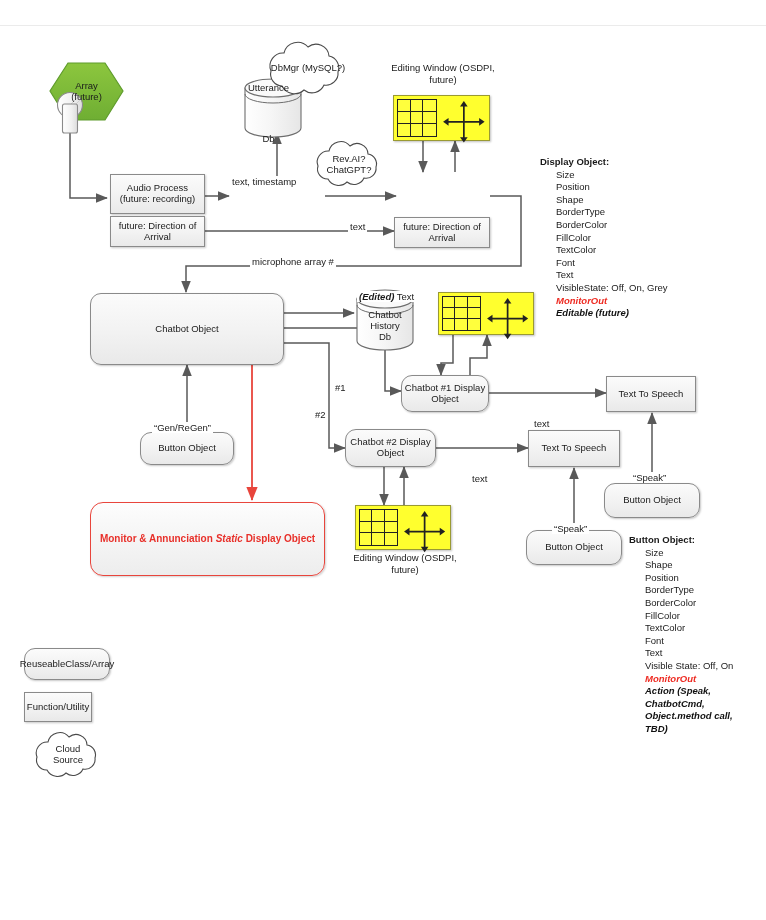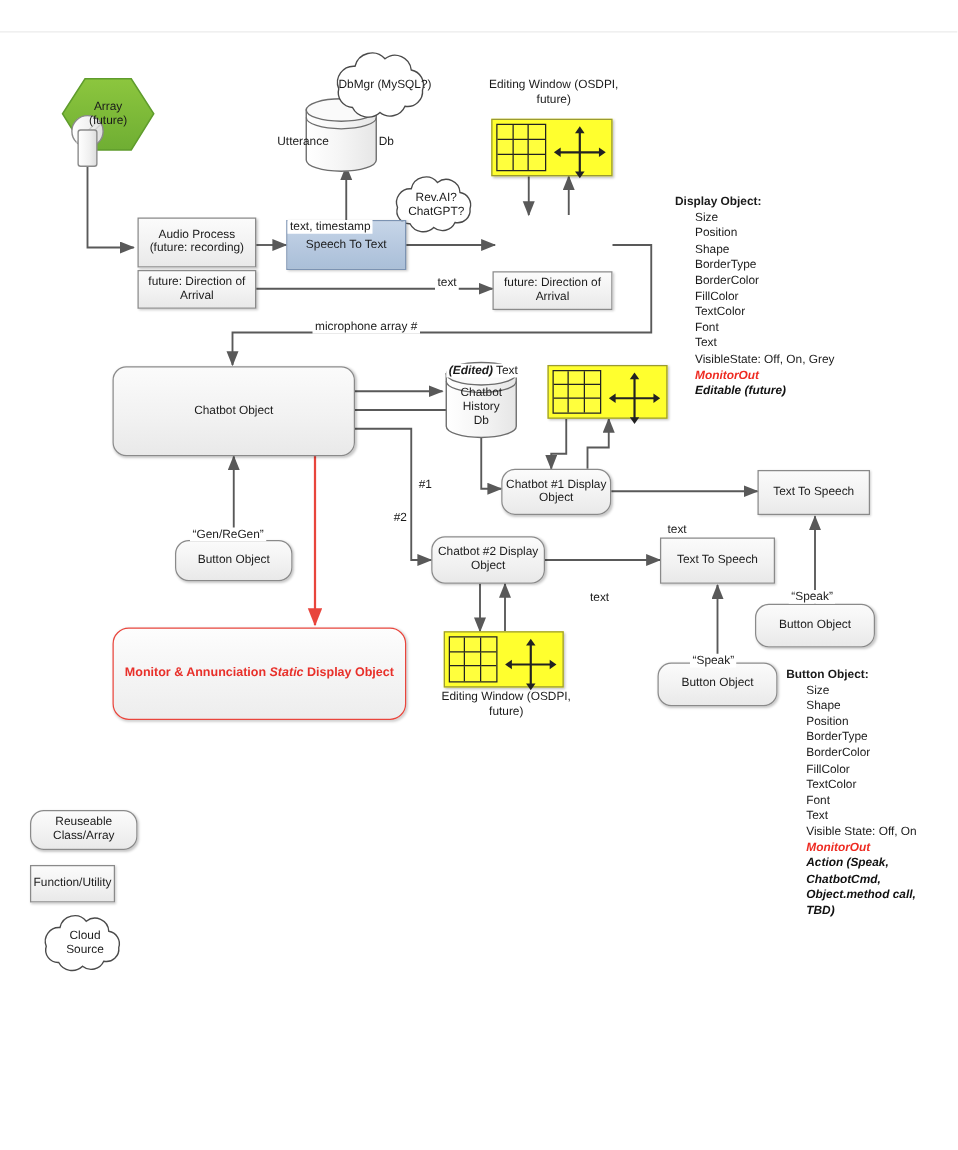--- a/index.html
+++ b/index.html
@@ -197,42 +197,39 @@
                a10,10 0 0,1 8,13 a10,10 0 0,1 -12,11 a11,11 0 0,1 -17,4
                a12,12 0 0,1 -19,-3 a10,10 0 0,1 -10,-13 z" fill="#ffffff" stroke="#4a4a4a" stroke-width="1.1"></path>
     </g>
   </svg>
 
   <div class="node" style="left:50px;top:63px;width:73px;height:57px;flex-direction:column;z-index:4;">
     <span>Array</span>
     <span>(future)</span>
   </div>
 
-  <div class="node" style="left:245px;top:96px;width:47px;height:36px;flex-direction:row;gap:40px;">
+  <div class="node" style="left:245px;top:96px;width:47px;height:36px;flex-direction:column;gap:40px;">
     <span>Utterance</span>
     <span>Db</span>
   </div>
 
   <div class="node" style="left:258px;top:60px;width:100px;height:16px;">
     <span>DbMgr (MySQL?)</span>
   </div>
 
   <div class="node rect" style="left:110px;top:174px;width:95px;height:40px;flex-direction:column;">
     <span>Audio Process</span>
     <span>(future: recording)</span>
   </div>
 
   <div class="node rect" style="left:110px;top:216px;width:95px;height:31px;flex-direction:column;">
     <span>future: Direction of</span>
     <span>Arrival</span>
   </div>
 
-  <div class="node blue" style="left:229px;top:176px;width:96px;height:40px;box-shadow:1px 1px 2px rgba(0,0,0,.22);">
-    <span>Speech To Text</span>
-  </div>
 
   <div class="node" style="left:320px;top:152px;width:58px;height:26px;flex-direction:column;">
     <span>Rev.AI?</span>
     <span>ChatGPT?</span>
   </div>
 
 
   <div class="node rect" style="left:394px;top:217px;width:96px;height:31px;flex-direction:column;">
     <span>future: Direction of</span>
     <span>Arrival</span>
@@ -414,21 +411,21 @@
     <div class="item">Font</div>
     <div class="item">Text</div>
     <div class="item">Visible State: Off, On</div>
     <div class="mon">MonitorOut</div>
     <div class="edt">Action (Speak,</div>
     <div class="edt">ChatbotCmd,</div>
     <div class="edt">Object.method call,</div>
     <div class="edt">TBD)</div>
   </div>
 
-  <div class="node round" style="left:24px;top:648px;width:86px;height:32px;flex-direction:column;text-align:right;">
+  <div class="node round" style="left:24px;top:648px;width:86px;height:32px;text-align:right;">
     <span>Reuseable</span>
     <span>Class/Array</span>
   </div>
 
   <div class="node rect" style="left:24px;top:692px;width:68px;height:30px;">
     <span>Function/Utility</span>
   </div>
 
   <div class="node" style="left:40px;top:740px;width:56px;height:30px;flex-direction:column;">
     <span>Cloud</span>

